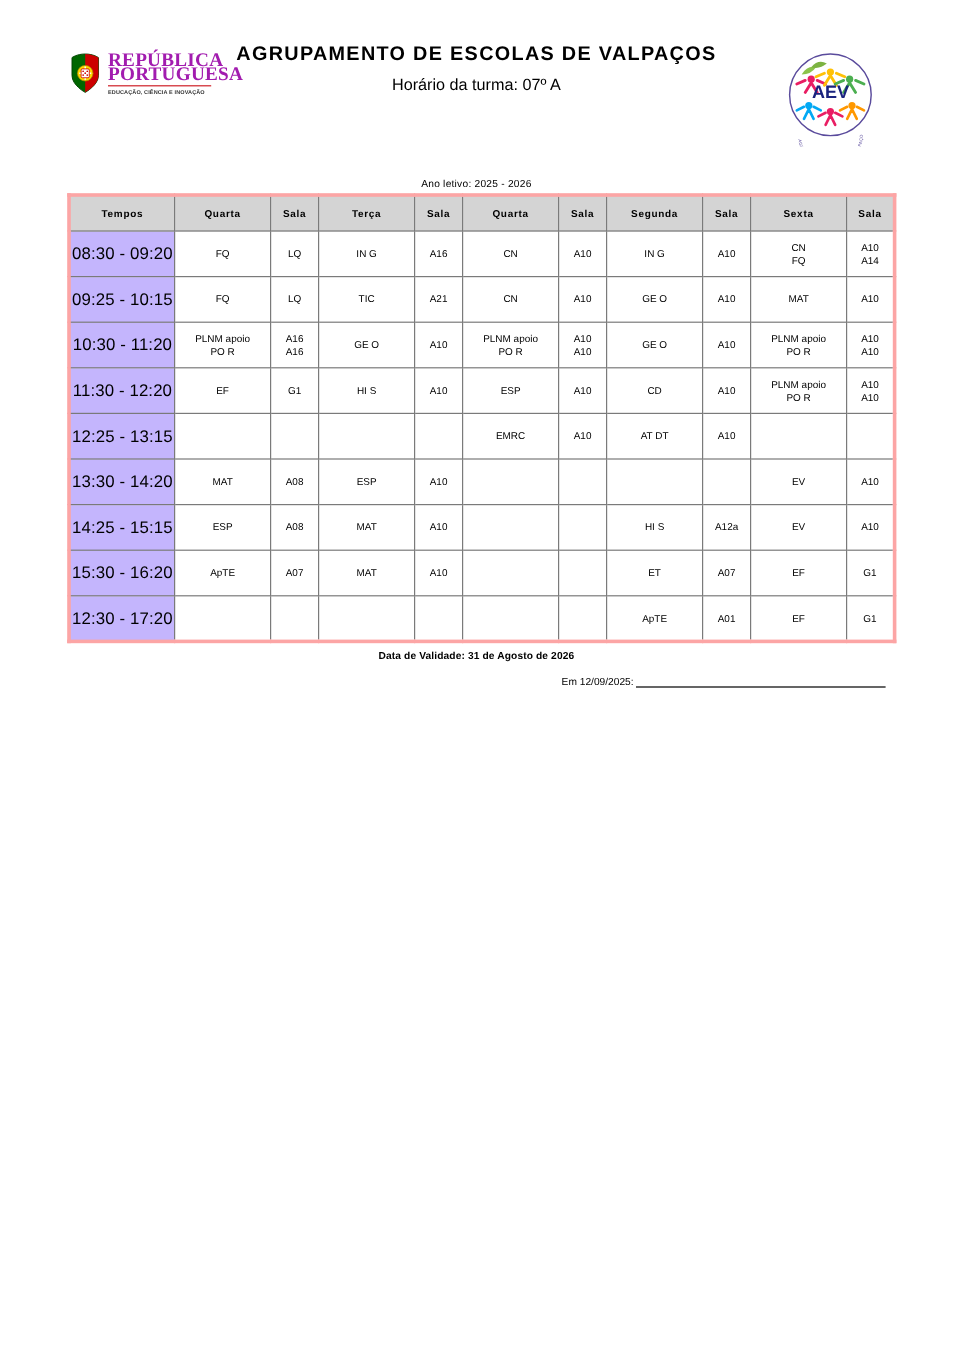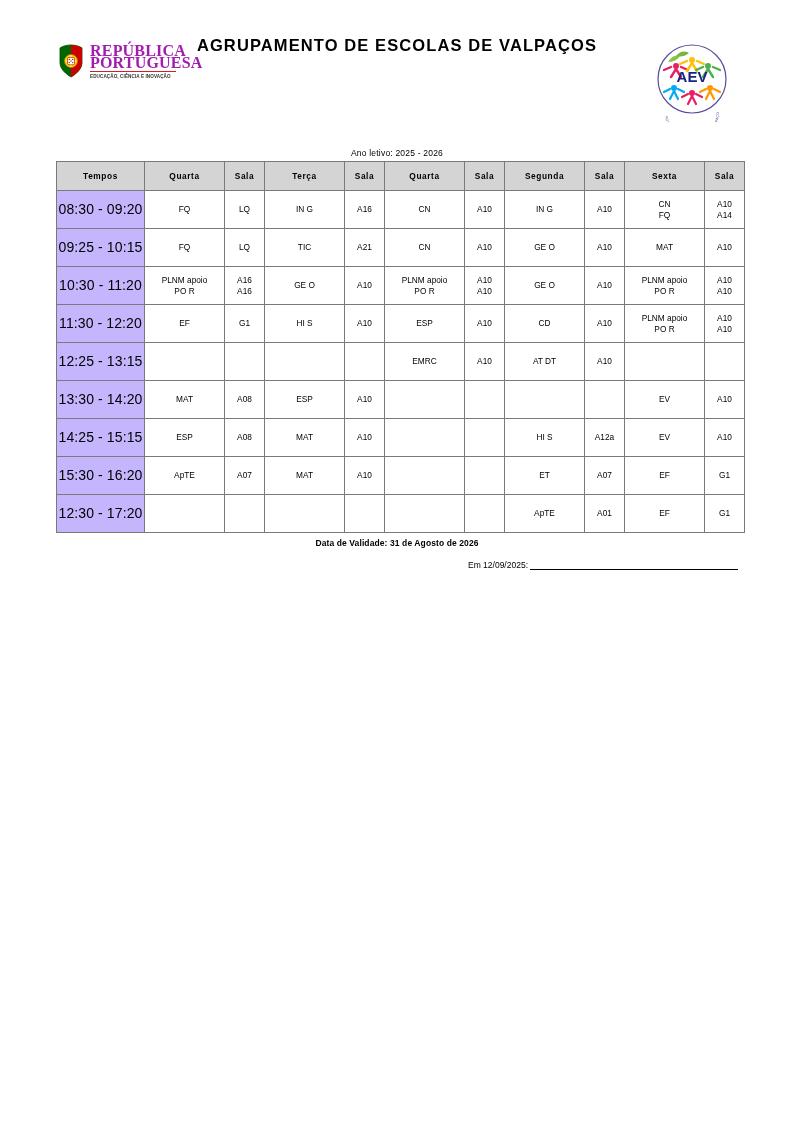--- a/index.html
+++ b/index.html
@@ -116,21 +116,21 @@
   }
 
   
   .tt-wrap {
     margin: 0 56px;
   }
   table.timetable {
     border-collapse: collapse;
     width: 682px;
     table-layout: fixed;
-    border: 1px solid #fca5a5;
+    border: 3px solid #fca5a5;
   }
   table.timetable td, table.timetable th {
     border: 1px solid #7a7a7a;
     text-align: center;
     vertical-align: middle;
     font-size: 8.3px;
     padding: 0;
     line-height: 11px;
   }
   thead th {
@@ -212,20 +212,21 @@
       <div class="rp-text">
         <span class="rp-line1">REPÚBLICA</span>
         <span class="rp-line2">PORTUGUESA</span>
         <span class="rp-rule"></span>
         <span class="rp-sub">EDUCAÇÃO, CIÊNCIA E INOVAÇÃO</span>
       </div>
     </div>
 
     <div class="titles">
       <p class="title-main">AGRUPAMENTO DE ESCOLAS DE VALPAÇOS</p>
+      <p class="title-class">Horário da turma:  07º A</p>
     </div>
 
     <svg class="aev-logo" viewBox="0 0 92 86">
       <circle cx="46" cy="43" r="34" fill="#ffffff" stroke="#5a4b9c" stroke-width="1.2"></circle>
       <path d="M22 26 q5 -8 12 -6 q-4 6 -12 6 Z" fill="#8bc34a"></path>
       <path d="M30 20 q6 -7 13 -3 q-6 5 -13 3 Z" fill="#7cb342"></path>
       <g>
         <circle cx="30" cy="30" r="3" fill="#e91e63"></circle>
         <path d="M30 33 l-5 8 M30 33 l5 8 M25 31 l-7 3 M35 31 l7 3" stroke="#e91e63" stroke-width="2.4" stroke-linecap="round"></path>
       </g>

